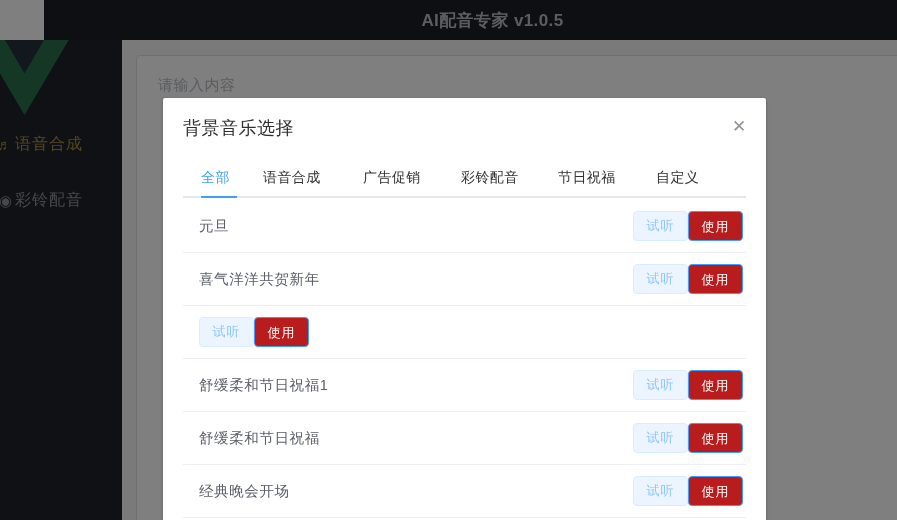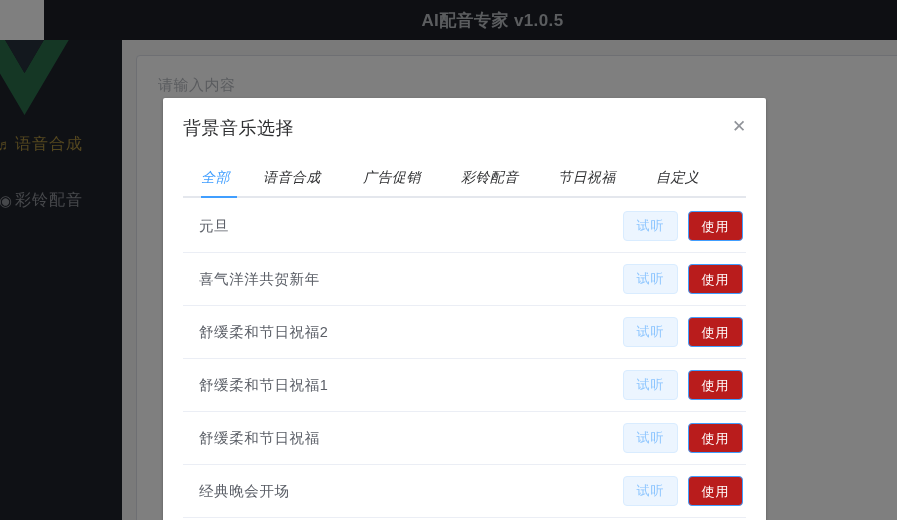--- a/index.html
+++ b/index.html
@@ -154,21 +154,20 @@
   }
 
   
   #dialog-tabs {
     position: absolute;
     left: 20px; top: 60px;
     width: 563px;
     height: 40px;
     border-bottom: 2px solid #e4e7ed;
     box-sizing: border-box;
-    font-style: italic;
   }
   .tab-item {
     position: absolute;
     top: 0;
     height: 38px;
     line-height: 38px;
     font-size: 14px;
     color: #303133;
     letter-spacing: 0.4px;
     cursor: pointer;
@@ -208,21 +207,20 @@
     font-size: 14.5px;
     color: #5a5e66;
     letter-spacing: 0.6px;
     white-space: nowrap;
     overflow: hidden;
   }
   .row-actions {
     flex: 0 0 auto;
     display: flex;
     align-items: center;
-    gap: 10px;
   }
   .btn {
     font-size: 13px;
     letter-spacing: 1px;
     border-radius: 4px;
     cursor: pointer;
     box-sizing: border-box;
     text-align: center;
     white-space: nowrap;
     font-family: "Liberation Sans", "DejaVu Sans", sans-serif;
@@ -304,21 +302,20 @@
           </div>
         </div>
         <div class="music-row">
           <div class="music-name">喜气洋洋共贺新年</div>
           <div class="row-actions">
             <div class="btn btn-preview">试听</div>
             <div class="btn btn-use">使用</div>
           </div>
         </div>
         <div class="music-row">
-          <div class="music-name">舒缓柔和节日祝福2</div>
           <div class="row-actions">
             <div class="btn btn-preview">试听</div>
             <div class="btn btn-use">使用</div>
           </div>
         </div>
         <div class="music-row">
           <div class="music-name">舒缓柔和节日祝福1</div>
           <div class="row-actions">
             <div class="btn btn-preview">试听</div>
             <div class="btn btn-use">使用</div>

